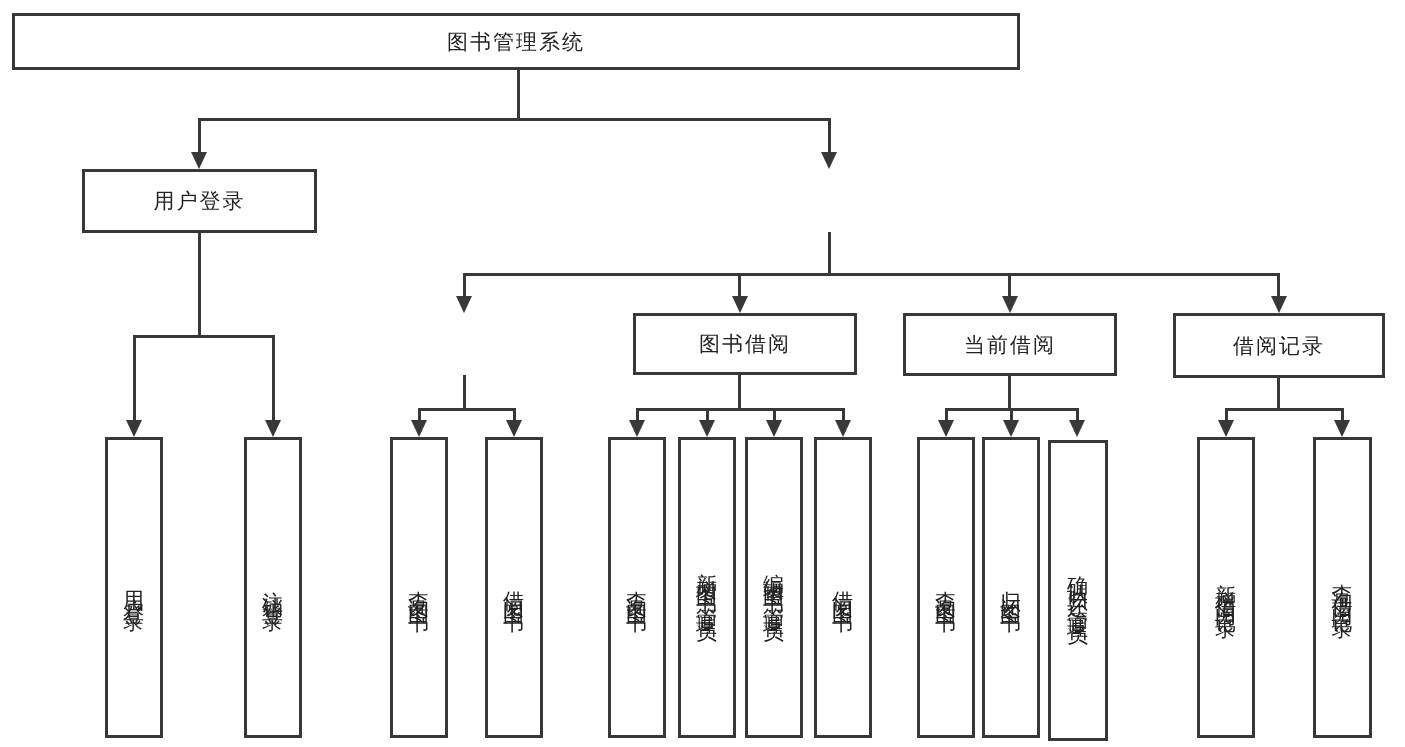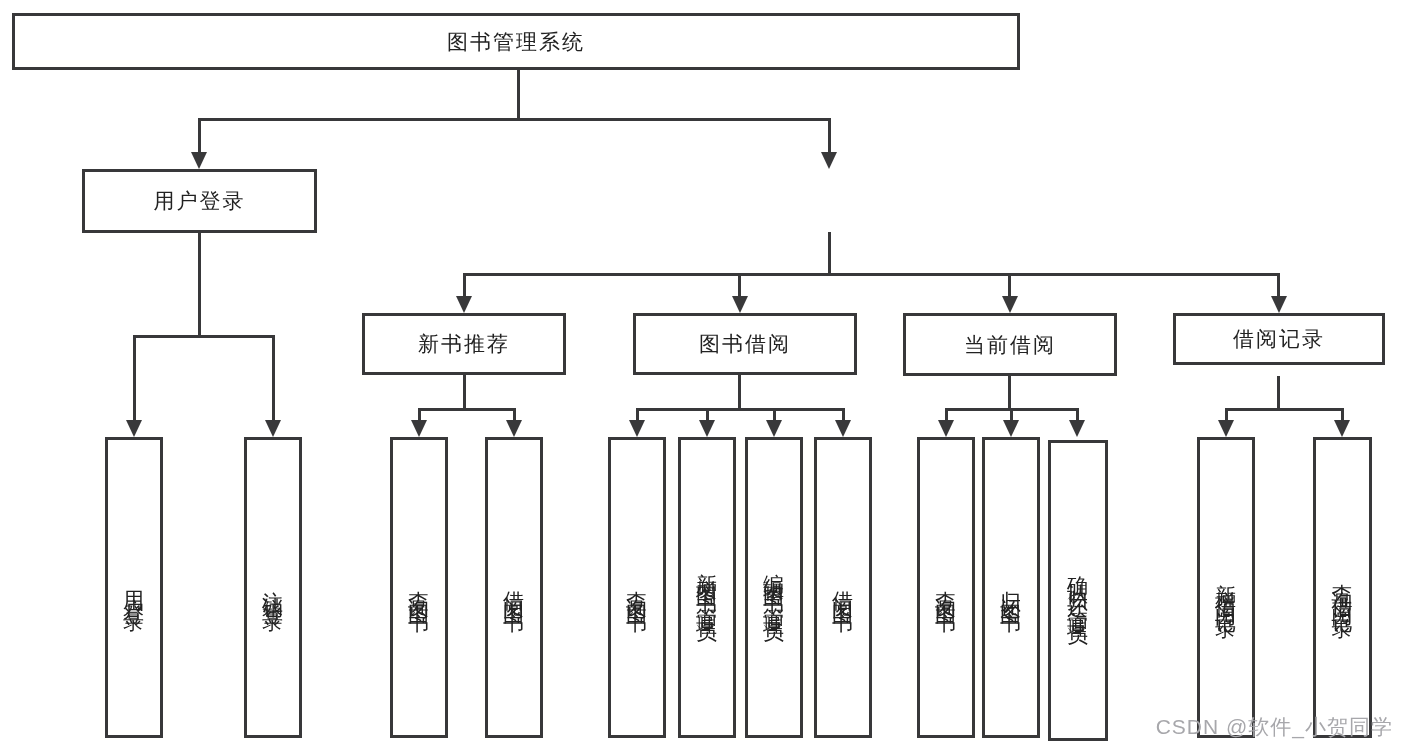--- a/index.html
+++ b/index.html
@@ -63,24 +63,23 @@
   <div class="hl" style="left:463px;top:273px;width:817px;"></div>
   <div class="vl" style="left:463px;top:273px;height:23px;"></div>
   <div class="ar" style="left:456px;top:296px;"></div>
   <div class="vl" style="left:738px;top:273px;height:23px;"></div>
   <div class="ar" style="left:732px;top:296px;"></div>
   <div class="vl" style="left:1008px;top:273px;height:23px;"></div>
   <div class="ar" style="left:1002px;top:296px;"></div>
   <div class="vl" style="left:1277px;top:273px;height:23px;"></div>
   <div class="ar" style="left:1271px;top:296px;"></div>
 
-  <div class="node h" style="left:362px;top:313px;width:204px;height:62px;">新书推荐</div>
   <div class="node h" style="left:633px;top:313px;width:224px;height:62px;">图书借阅</div>
   <div class="node h" style="left:903px;top:313px;width:214px;height:63px;">当前借阅</div>
-  <div class="node h" style="left:1173px;top:313px;width:212px;height:52px;">借阅记录</div>
+  <div class="node h" style="left:1173px;top:313px;width:212px;height:65px;">借阅记录</div>
 
   <div class="vl" style="left:463px;top:375px;height:33px;"></div>
   <div class="hl" style="left:419px;top:408px;width:97px;"></div>
   <div class="vl" style="left:418px;top:408px;height:12px;"></div>
   <div class="ar" style="left:411px;top:420px;"></div>
   <div class="vl" style="left:513px;top:408px;height:12px;"></div>
   <div class="ar" style="left:506px;top:420px;"></div>
 
   <div class="vl" style="left:738px;top:375px;height:33px;"></div>
   <div class="hl" style="left:637px;top:408px;width:208px;"></div>
@@ -120,15 +119,14 @@
   <div class="node v" style="left:745px;top:437px;width:58px;height:301px;">编辑图书（管理员）</div>
   <div class="node v" style="left:814px;top:437px;width:58px;height:301px;">借阅图书</div>
 
   <div class="node v" style="left:917px;top:437px;width:58px;height:301px;">查询图书</div>
   <div class="node v" style="left:982px;top:437px;width:58px;height:301px;">归还图书</div>
   <div class="node v" style="left:1048px;top:440px;width:60px;height:301px;">确认归还（管理员）</div>
 
   <div class="node v" style="left:1197px;top:437px;width:58px;height:301px;">新增借阅记录</div>
   <div class="node v" style="left:1313px;top:437px;width:59px;height:301px;">查询借阅记录</div>
 
-  <div class="watermark">CSDN @软件_小贺同学</div>
 
 </div>
 
 </body></html>

